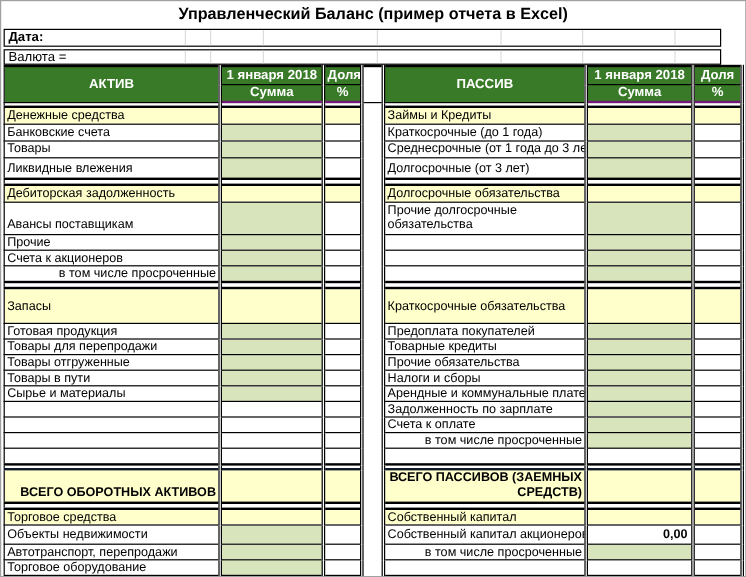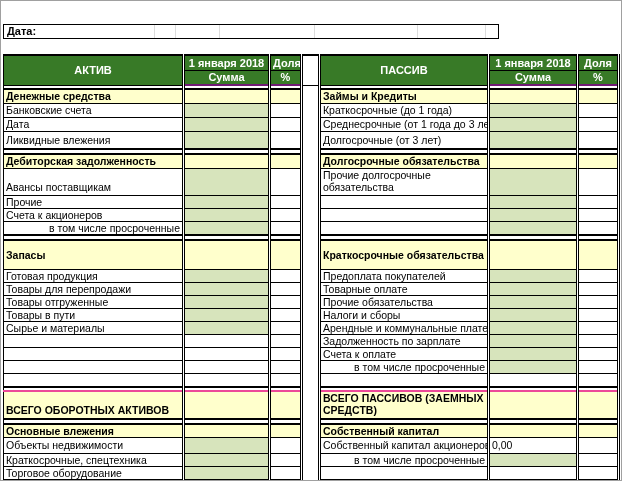--- a/index.html
+++ b/index.html
@@ -11,21 +11,21 @@
     box-sizing:border-box;
     font-family:"Liberation Sans", sans-serif;
     color:#000;
     overflow:hidden;
   }
   .title{
     position:absolute;top:3px;left:0;width:100%;
     text-align:center;font-size:13.5px;font-weight:bold;
   }
   .metabox{
-    position:absolute;left:2px;width:496px;
+    position:absolute;left:2px;width:598px;
     border:1px solid #000;background:#fff;
     font-size:11px;line-height:12px;
     padding:0 0 0 3px;box-sizing:border-box;overflow:hidden;
   }
   #dateBox{top:23px;height:15px;font-weight:bold;}
   #currBox{top:40px;height:13px;}
   .vgl{position:absolute;top:0;bottom:0;width:1px;background:#dcdcdc;}
   .metatext{position:relative;z-index:2;}
 
   table#grid{
@@ -49,50 +49,61 @@
   #grid thead td.gap{border:1px solid #000;}
   
   #grid thead td{
     background:var(--hg,#387A27);color:#fff;
     font-weight:bold;text-align:center;font-size:11px;
   }
   #grid thead tr.h1 td{border-top:2px solid #000;}
   #grid thead tr.h2 td{border-bottom:2px solid #701a75;}
   
   #grid tr.sp td{border-top:none;border-bottom:none;}
-  #grid tr.sec td.cell{background:var(--sy,#FFFFCC);font-weight:bold;border-top:2px solid #000;}
+  #grid tr.sec td.cell{background:var(--sy,#FFFFCC);font-weight:normal;border-top:2px solid #000;}
   #grid tr.end td.cell{border-bottom:2px solid #000;}
   #grid tr.tot td.cell,#grid tr.bal td.cell{
     background:var(--sy,#FFFFCC);font-weight:bold;
-    border-top:2px solid #ec4899;border-bottom:2px solid #000;
+    border-top:2px solid #0f172a;border-bottom:2px solid #000;text-align:right;
   }
   #grid td.fg{background:var(--ig,#D7E4BC);}
   #grid td.fw{background:#fff;}
   #grid td.ar{text-align:right;}
-  #grid td.num{padding-right:3px;}
+  #grid td.num{text-align:right;padding-right:3px;font-weight:bold;}
   #grid td.wrap{white-space:normal;}
   #grid tr.vb td{vertical-align:bottom;padding-bottom:2px;}
 </style>
 </head>
 <body>
 
 <div id="page">
 
+  <div class="title">Управленческий Баланс (пример отчета в Excel)</div>
 
   <div class="metabox" id="dateBox">
     <div class="vgl" style="left:150px"></div>
     <div class="vgl" style="left:171px"></div>
     <div class="vgl" style="left:215px"></div>
     <div class="vgl" style="left:310px"></div>
     <div class="vgl" style="left:413px"></div>
     <div class="vgl" style="left:481px"></div>
     <div class="vgl" style="left:558px"></div>
     <span class="metatext">Дата:</span>
   </div>
 
+  <div class="metabox" id="currBox">
+    <div class="vgl" style="left:150px"></div>
+    <div class="vgl" style="left:171px"></div>
+    <div class="vgl" style="left:215px"></div>
+    <div class="vgl" style="left:310px"></div>
+    <div class="vgl" style="left:413px"></div>
+    <div class="vgl" style="left:481px"></div>
+    <div class="vgl" style="left:558px"></div>
+    <span class="metatext">Валюта =</span>
+  </div>
 
   <table id="grid">
     <colgroup>
       <col style="width:180px">
         <col style="width:86px">
         <col style="width:32px">
       <col style="width:18px">
       <col style="width:169px">
         <col style="width:89px">
         <col style="width:41px">
@@ -136,21 +147,21 @@
         <tr class="item" style="height: 14px;">
           <td class="cell">Банковские счета</td>
           <td class="amt cell fg"></td>
           <td class="shr cell"></td>
           <td class="gap"></td>
           <td class="lab2 cell">Краткосрочные (до 1 года)</td>
           <td class="amt cell fg"></td>
           <td class="shr cell"></td>
         </tr>
         <tr class="item" style="height: 14px;">
-          <td class="cell">Дата</td>
+          <td class="cell">Товары</td>
           <td class="amt cell fg"></td>
           <td class="shr cell"></td>
           <td class="gap"></td>
           <td class="lab2 cell">Среднесрочные (от 1 года до 3 лет)</td>
           <td class="amt cell fg"></td>
           <td class="shr cell"></td>
         </tr>
         <tr class="item end" style="height: 18px;">
           <td class="cell">Ликвидные влежения</td>
           <td class="amt cell fg"></td>
@@ -239,21 +250,21 @@
           <td class="gap"></td>
           <td class="lab2 cell">Предоплата покупателей</td>
           <td class="amt cell fg"></td>
           <td class="shr cell"></td>
         </tr>
         <tr class="item" style="height: 13px;">
           <td class="cell">Товары для перепродажи</td>
           <td class="amt cell fg"></td>
           <td class="shr cell"></td>
           <td class="gap"></td>
-          <td class="lab2 cell">Товарные оплате</td>
+          <td class="lab2 cell">Товарные кредиты</td>
           <td class="amt cell fg"></td>
           <td class="shr cell"></td>
         </tr>
         <tr class="item" style="height: 13px;">
           <td class="cell">Товары отгруженные</td>
           <td class="amt cell fg"></td>
           <td class="shr cell"></td>
           <td class="gap"></td>
           <td class="lab2 cell">Прочие обязательства</td>
           <td class="amt cell fg"></td>
@@ -334,39 +345,39 @@
         <tr class="sp" style="height: 5px;">
           <td></td>
           <td class="amt"></td>
           <td class="shr"></td>
           <td class="gap"></td>
           <td class="lab2"></td>
           <td class="amt"></td>
           <td class="shr"></td>
         </tr>
         <tr class="sec" style="height: 13px;">
-          <td class="cell">Основные влежения</td>
+          <td class="cell">Торговое средства</td>
           <td class="amt cell"></td>
           <td class="shr cell"></td>
           <td class="gap"></td>
           <td class="lab2 cell">Собственный капитал</td>
           <td class="amt cell"></td>
           <td class="shr cell"></td>
         </tr>
         <tr class="item" style="height: 16px;">
           <td class="cell">Объекты недвижимости</td>
           <td class="amt cell fg"></td>
           <td class="shr cell"></td>
           <td class="gap"></td>
           <td class="lab2 cell">Собственный капитал акционеров</td>
           <td class="amt cell fw num">0,00</td>
           <td class="shr cell"></td>
         </tr>
         <tr class="item" style="height: 13px;">
-          <td class="cell">Краткосрочные, спецтехника</td>
+          <td class="cell">Автотранспорт, перепродажи</td>
           <td class="amt cell fg"></td>
           <td class="shr cell"></td>
           <td class="gap"></td>
           <td class="lab2 cell ar">в том числе просроченные</td>
           <td class="amt cell fg"></td>
           <td class="shr cell"></td>
         </tr>
         <tr class="item end" style="height: 13px;">
           <td class="cell">Торговое оборудование</td>
           <td class="amt cell fg"></td>

